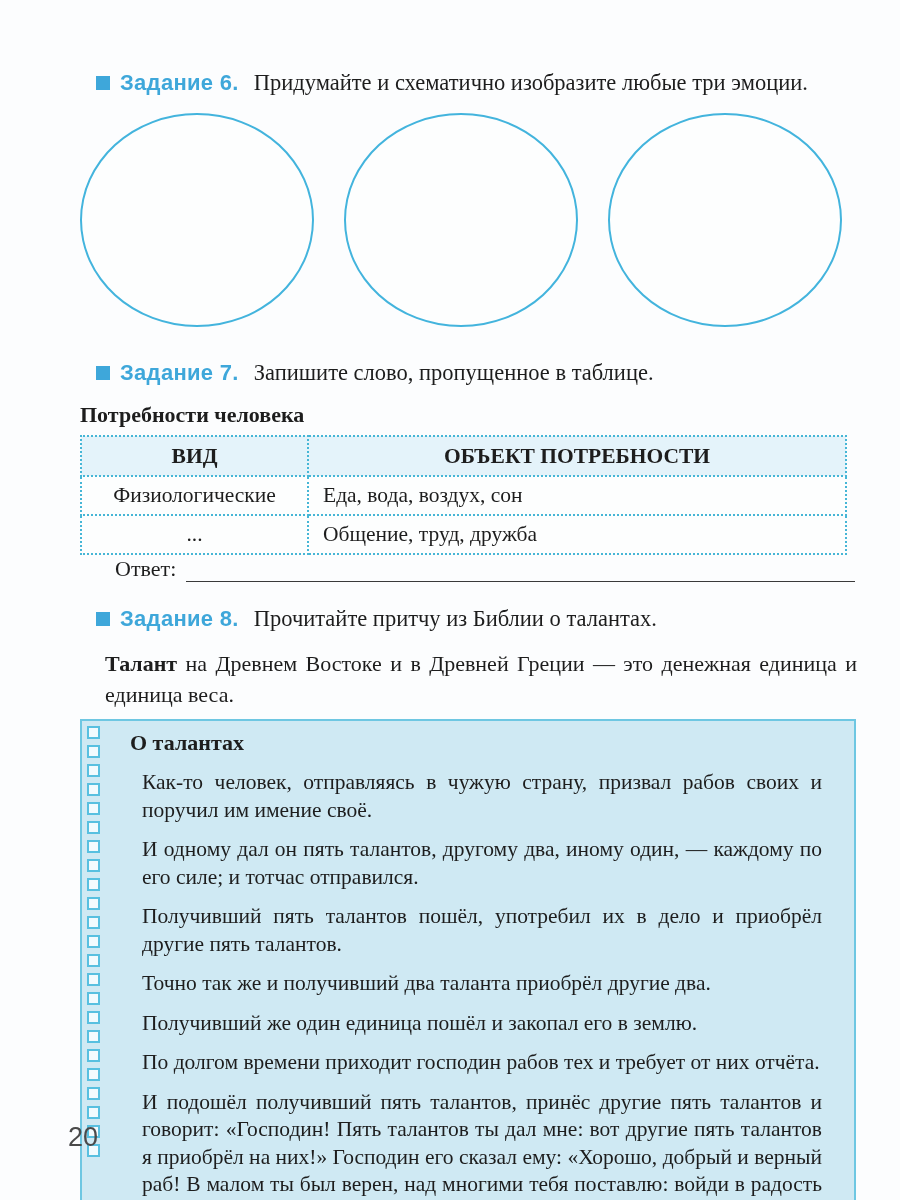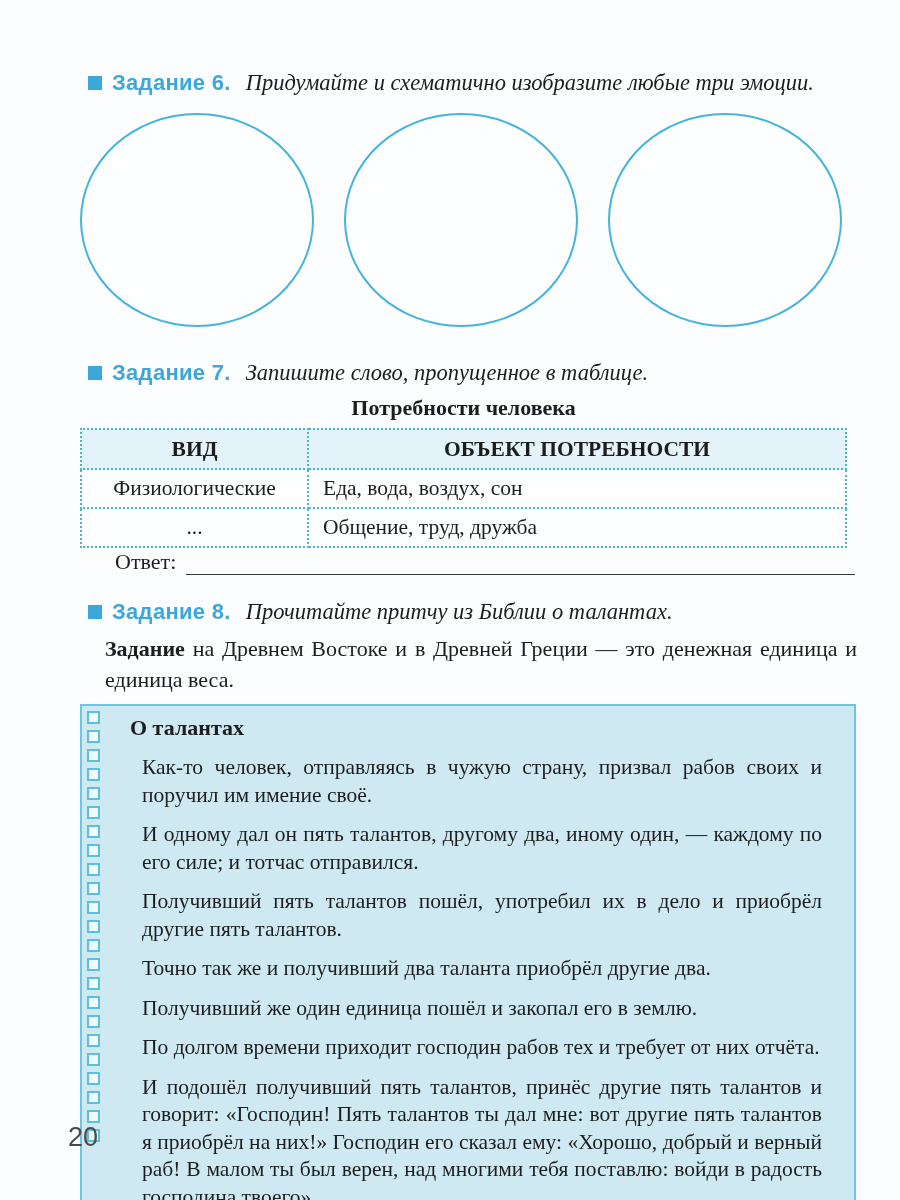--- a/index.html
+++ b/index.html
@@ -18,37 +18,37 @@
     position:relative;
     width:900px;height:1200px;
     background:#fcfdfe;
     overflow:hidden;
     font-family:"Liberation Serif", serif;
     color:var(--text);
   }
   .content{position:absolute;left:80px;top:0;width:778px;}
 
   
-  .task-header{display:flex;align-items:center;font-size:22px;margin:8px;text-align:right;}
+  .task-header{display:flex;align-items:center;font-size:22px;margin:16px;text-align:right;}
   .bullet{width:14px;height:14px;background:var(--accent-blue);flex:none;margin-right:10px;}
   .task-label{
     font-family:"Liberation Sans", sans-serif;
     font-weight:700;color:var(--accent-blue);
     font-size:22px;letter-spacing:.3px;white-space:nowrap;
   }
-  .task-instruction{margin-left:15px;font-size:22.5px;color:var(--text);font-style:italic;}
+  .task-instruction{margin-left:15px;font-size:22.5px;color:var(--text);}
 
   
   .section-task6{margin-top:70px;}
   .circles{display:flex;justify-content:space-between;width:762px;margin-top:17px;height:214px;}
   .circle{width:234px;height:214px;border:2.5px solid var(--circle-stroke);border-radius:50%;background:#fdfefe;}
 
   
   .section-task7{margin-top:33px;}
-  .table-title{width:767px;text-align:center;font-weight:700;font-size:22px;margin-top:9px;}
+  .table-title{width:767px;font-weight:700;font-size:22px;margin-top:9px;}
   .needs-table{border-collapse:collapse;width:767px;margin-top:7px;font-size:21.5px;}
   .needs-table th,.needs-table td{border:2px dotted var(--dots-border);padding:0 14px;}
   .needs-table th{background:var(--table-header-bg);font-weight:700;height:40px;text-align:center;}
   .needs-table td{height:39px;background:#fdfefe;}
   .col-vid{width:227px;text-align:center;}
   .col-obj{text-align:left;}
   .answer-row{display:flex;align-items:flex-end;margin:1px 0 0 35px;width:740px;font-size:22px;}
   .answer-label{flex:none;}
   .answer-line{flex:1;border-bottom:1.5px solid #3a3a3a;margin-left:10px;height:26px;}
 
@@ -122,21 +122,21 @@
         <span class="answer-line"></span>
       </div>
     </section>
 
     <section class="section-task8">
       <div class="task-header">
         <span class="bullet"></span>
         <span class="task-label">Задание 8.</span>
         <span class="task-instruction">Прочитайте притчу из Библии о талантах.</span>
       </div>
-      <p class="intro"><b>Задание</b><span> на Древнем Востоке и в Древней Греции — это денежная единица и единица веса.</span></p>
+      <p class="intro"><b>Талант</b><span> на Древнем Востоке и в Древней Греции — это денежная единица и единица веса.</span></p>
 
       <div class="parable-box">
         <div class="squares-strip" id="squares-strip">
             <div class="strip-square"></div>
             <div class="strip-square"></div>
             <div class="strip-square"></div>
             <div class="strip-square"></div>
             <div class="strip-square"></div>
             <div class="strip-square"></div>
             <div class="strip-square"></div>

